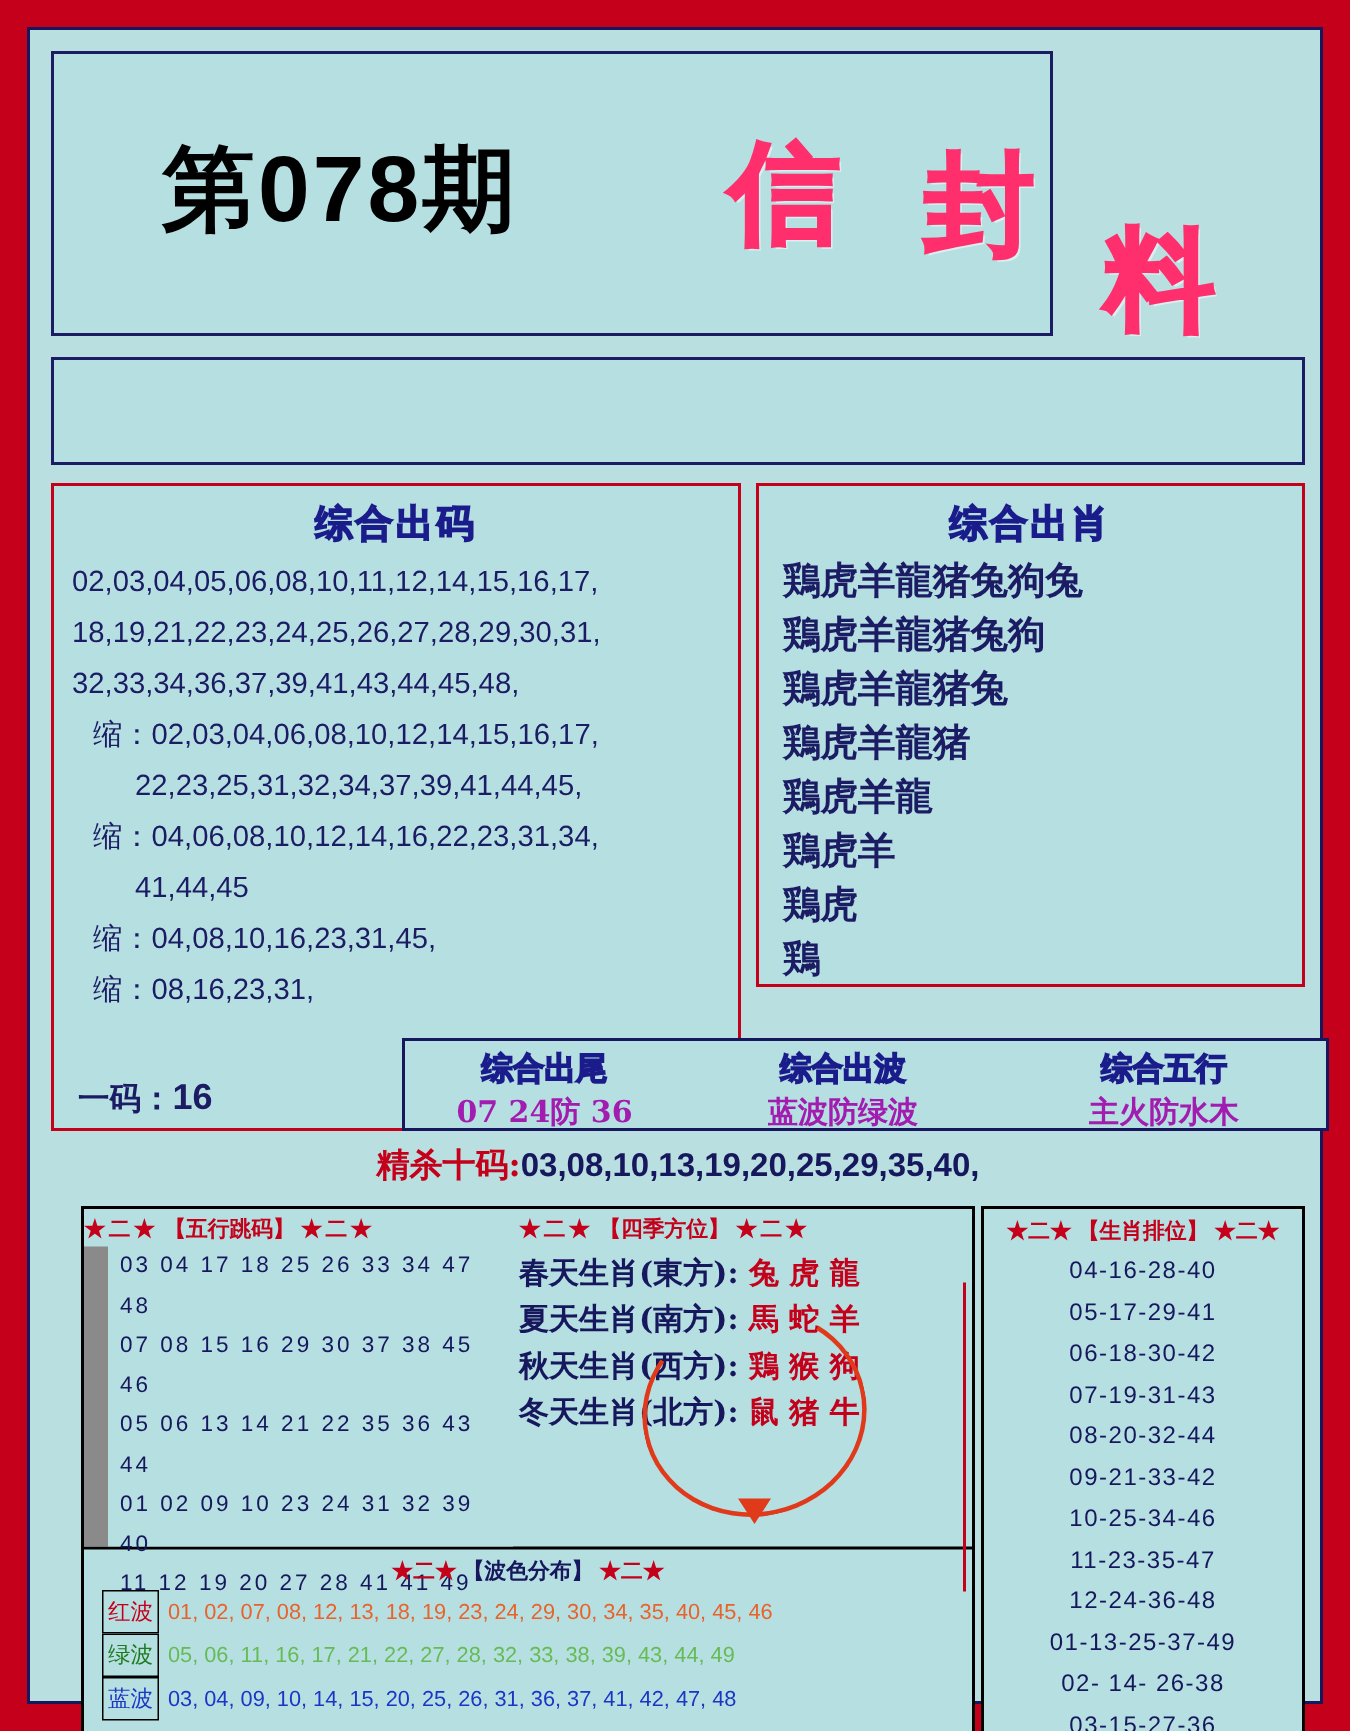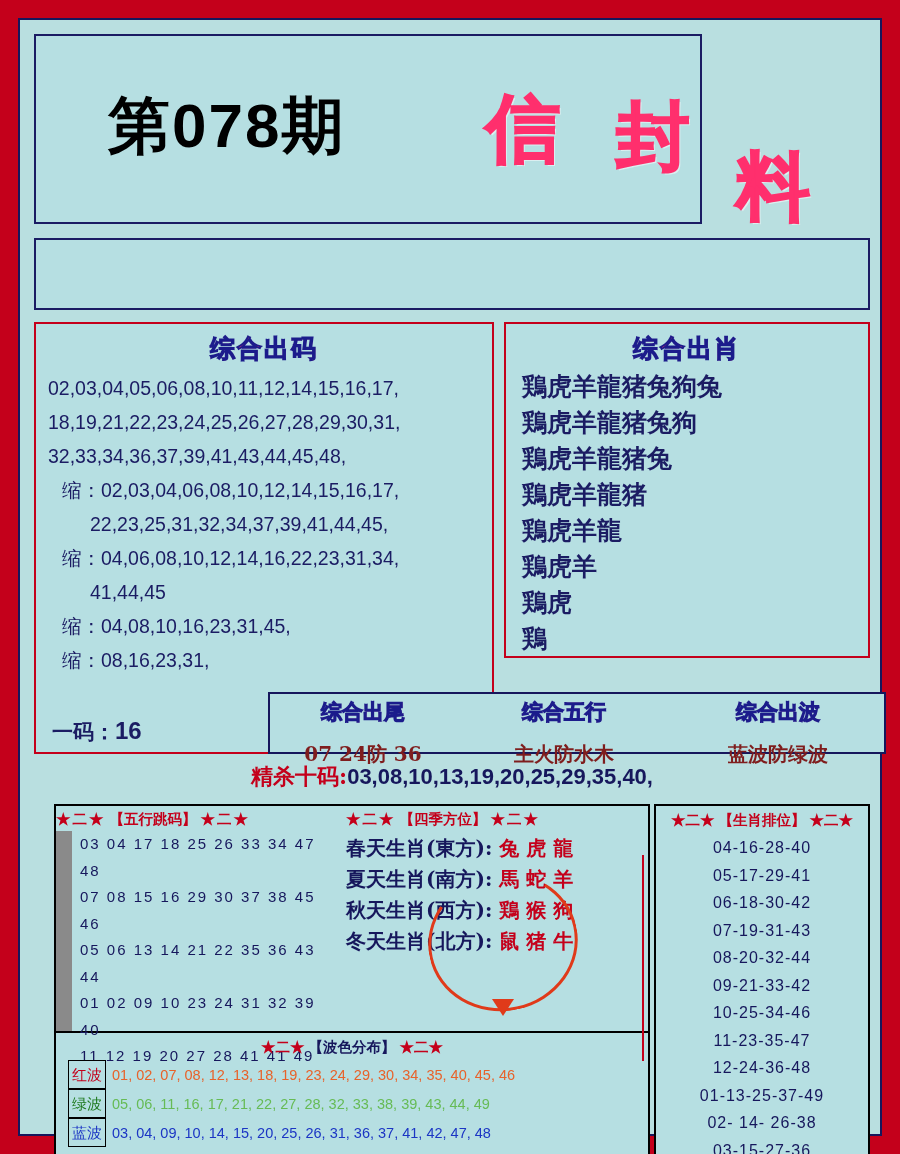--- a/index.html
+++ b/index.html
@@ -84,21 +84,21 @@
     border:2px solid #16175c; background:#b6dfe2; display:flex;
   }
   .triple .cell { flex:1; text-align:center; }
   .triple .cell.b1 { flex:0 0 186px; }
   .triple .cell.b2 { flex:0 0 212px; }
   .triple .t {
     font-size:21px; font-weight:bold; font-family:"DejaVu Serif", serif;
     color:#ff2f6d; -webkit-text-stroke:1px #1b1c8c; margin-top:4px;
   }
   .triple .v {
-    font-size:20px; font-weight:bold; color:#7f1d1d; margin-top:15px;
+    font-size:20px; font-weight:bold; color:#a21caf; margin-top:2px;
     font-family:"DejaVu Serif", serif;
   }
 
   
   .killrow {
     position:absolute; left:14px; top:742px; width:836px; height:32px;
     text-align:center; white-space:nowrap;
   }
   .killrow .lbl {
     font-size:22px; font-weight:bold; color:#c4001b;
@@ -234,27 +234,27 @@
       <div>鶏虎</div>
       <div>鶏</div>
     </div>
   </div>
 
   <div class="triple">
     <div class="cell b1">
       <div class="t">综合出尾</div>
       <div class="v">07 24防 36</div>
     </div>
+    <div class="cell b2">
+      <div class="t">综合出波</div>
+      <div class="v">蓝波防绿波</div>
+    </div>
     <div class="cell">
       <div class="t">综合五行</div>
       <div class="v">主火防水木</div>
-    </div>
-    <div class="cell b2">
-      <div class="t">综合出波</div>
-      <div class="v">蓝波防绿波</div>
     </div>
   </div>
 
   <div class="killrow">
     <span class="lbl">精杀十码:</span><span class="val">03,08,10,13,19,20,25,29,35,40,</span>
   </div>
 
   <div class="bottom">
     <div style="display:flex;">
       <div style="width:290px;">

